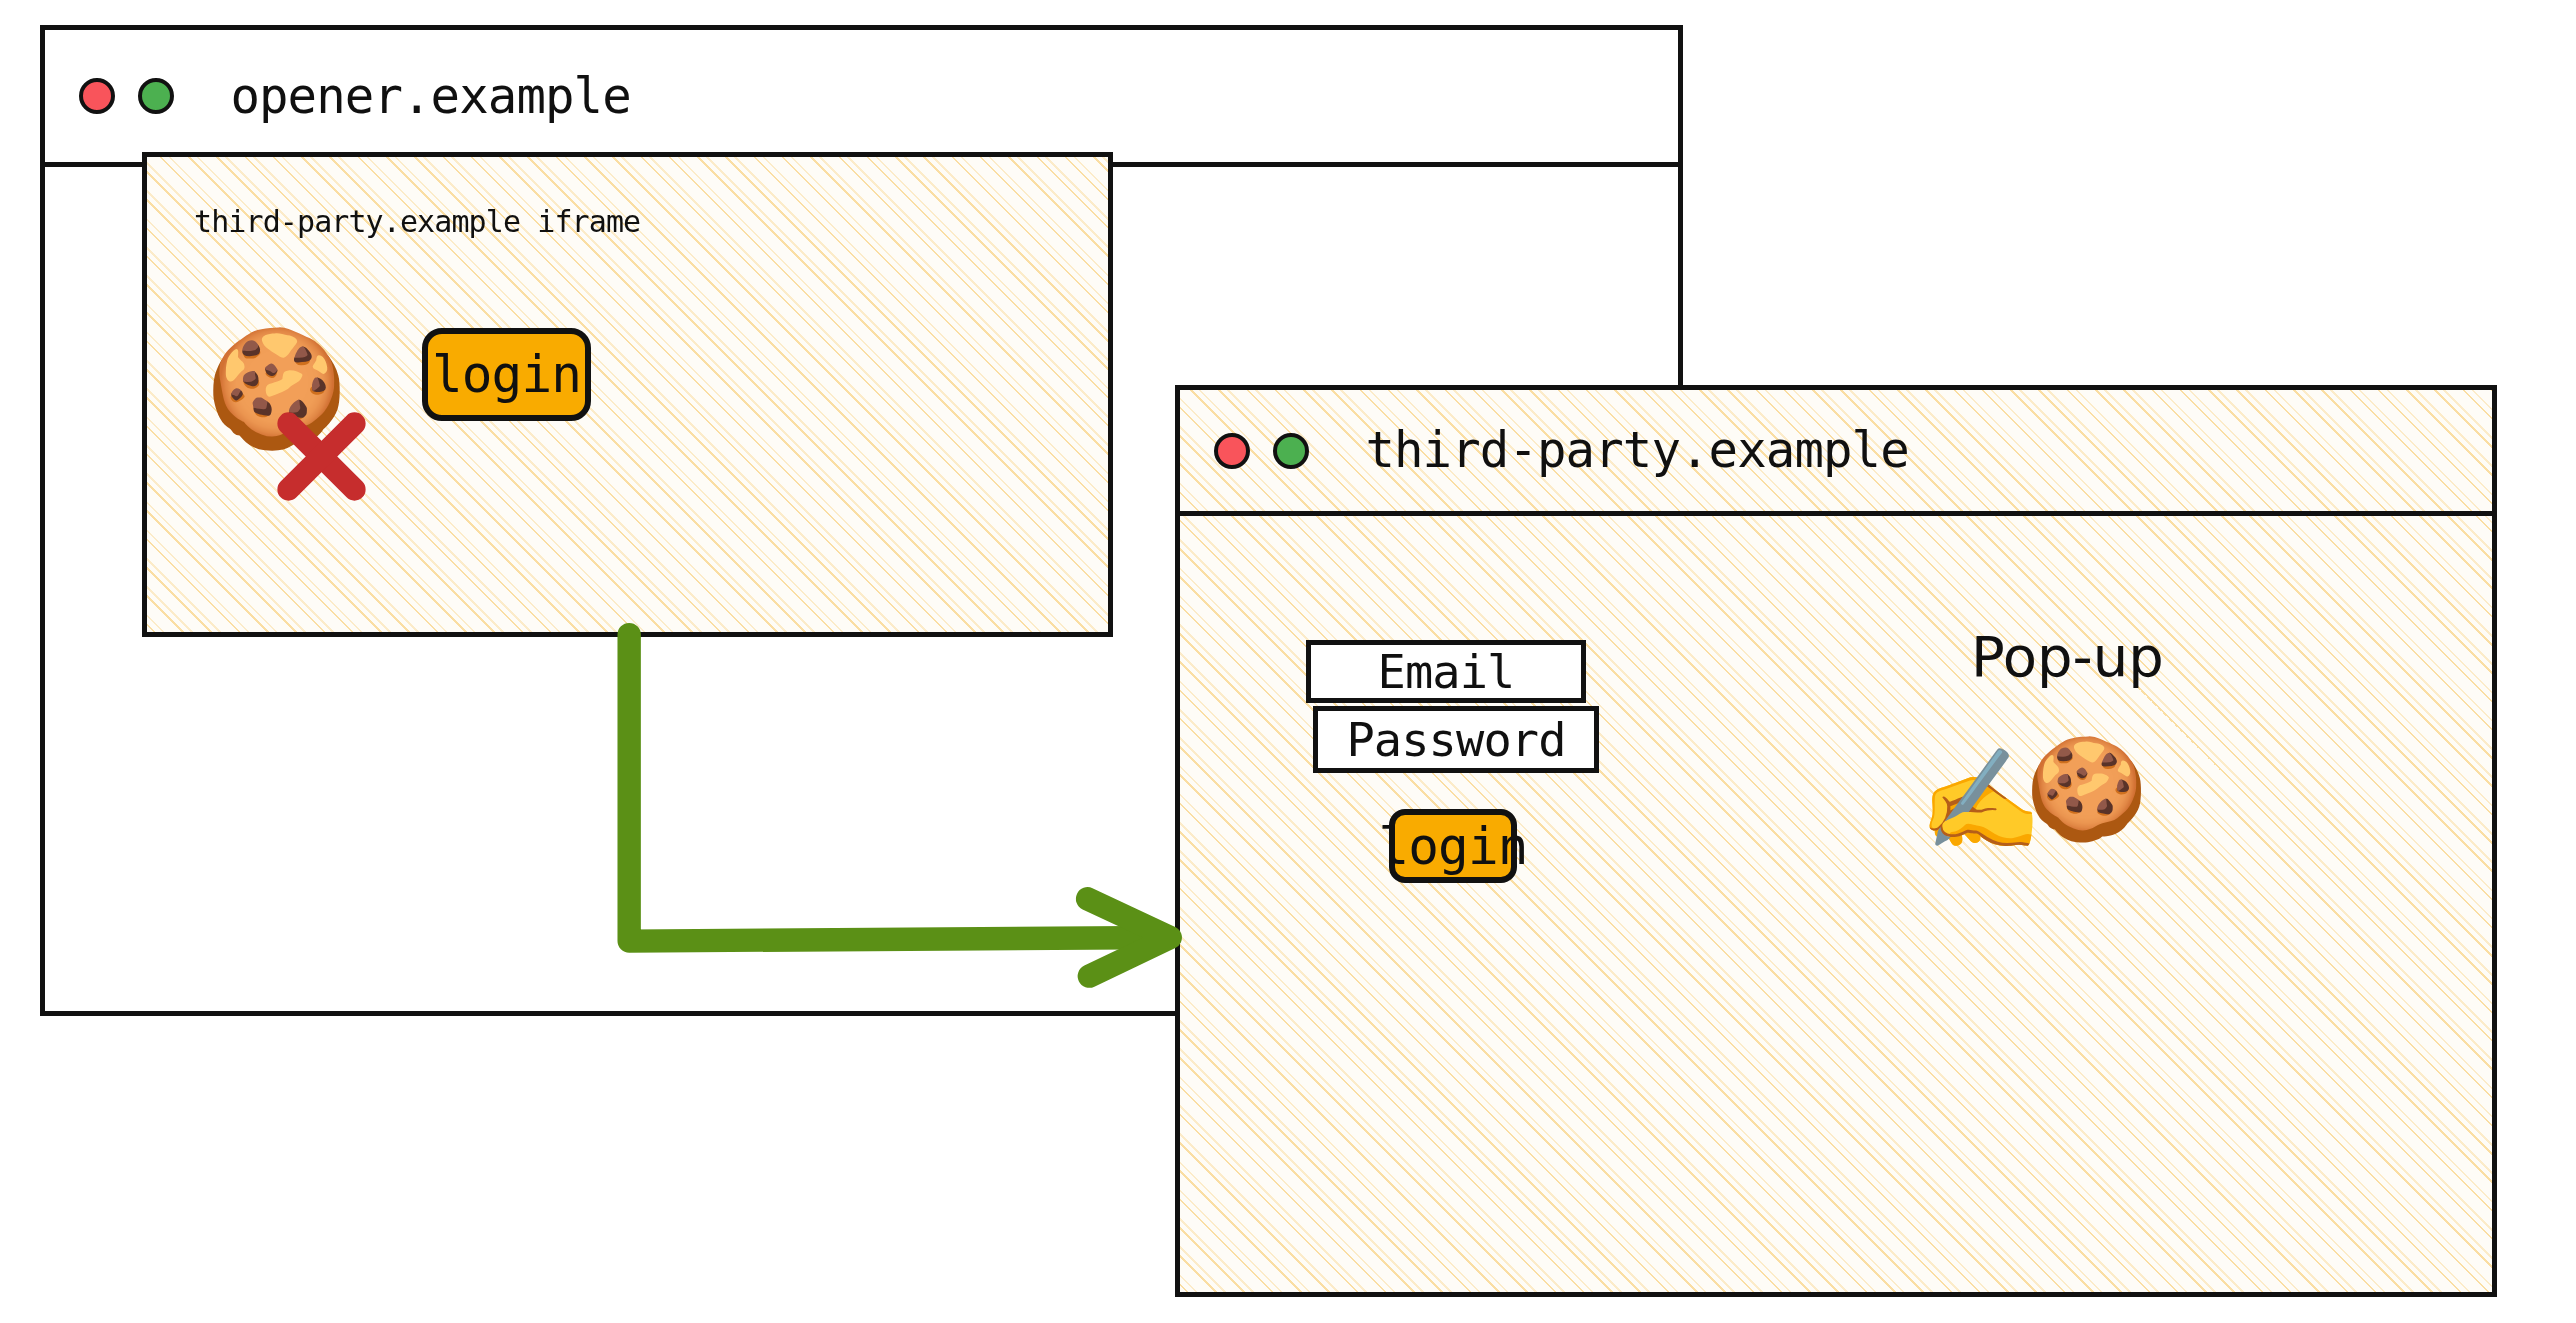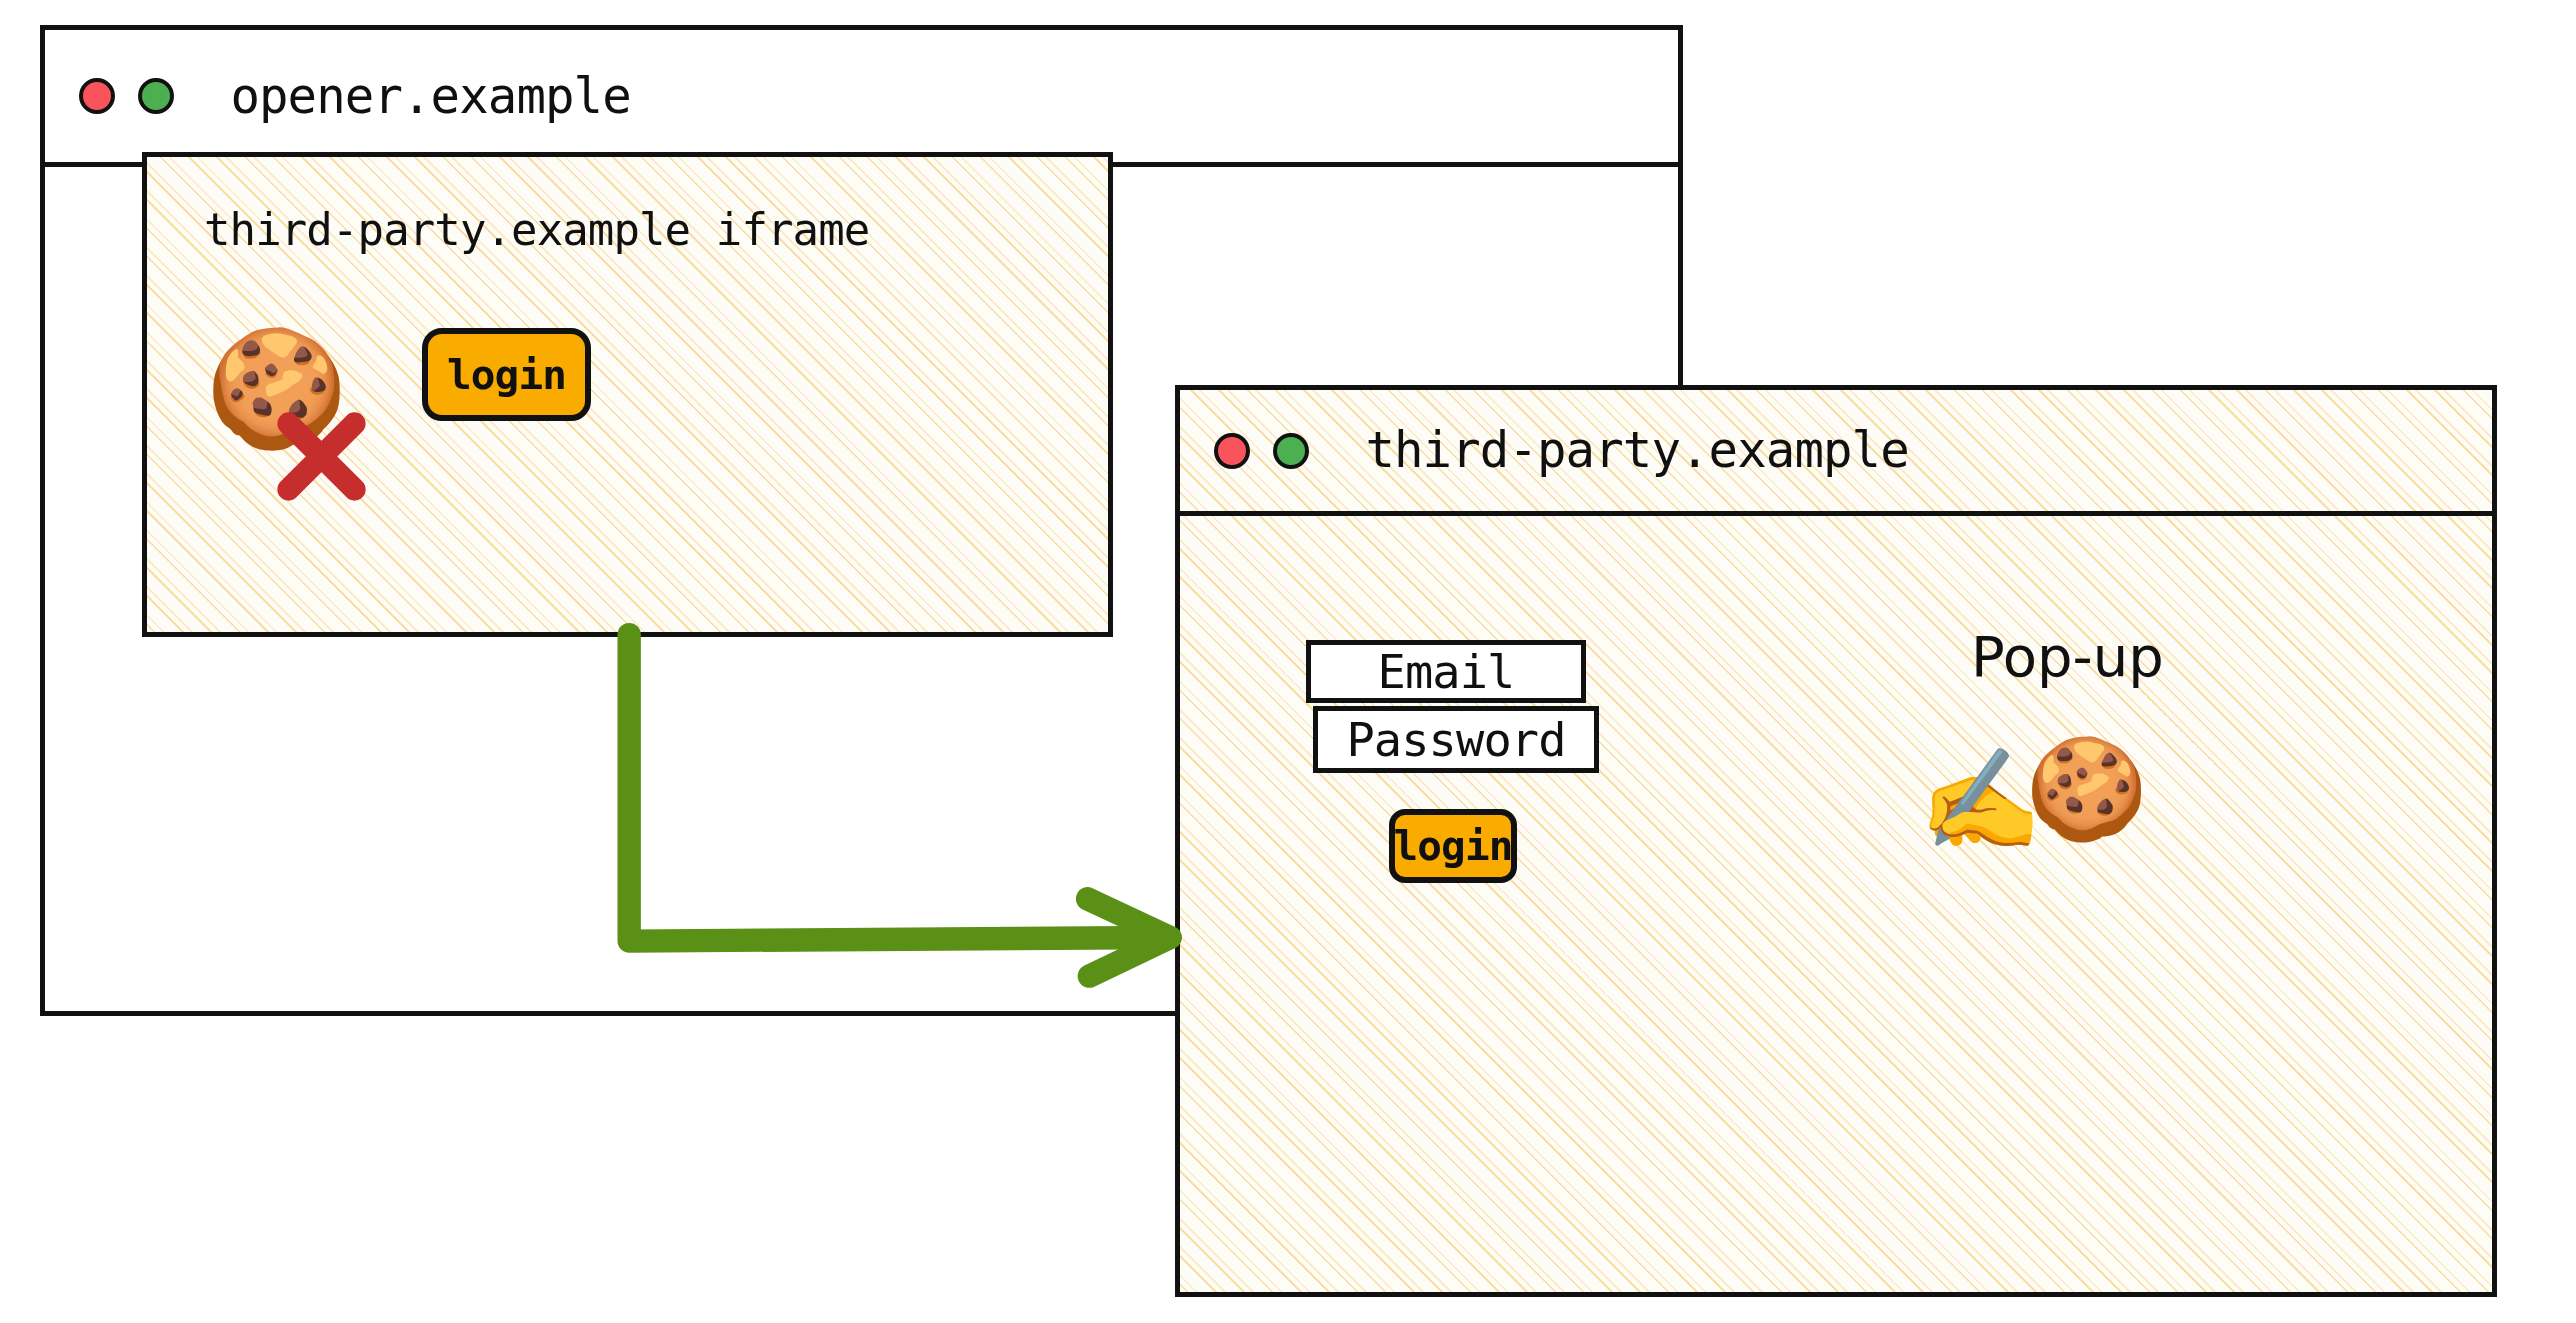--- a/index.html
+++ b/index.html
@@ -94,23 +94,23 @@
     position: absolute;
     left: 97px;
     top: 122px;
     width: 971px;
     height: 485px;
     box-sizing: border-box;
     border: 5.4px solid #111111;
   }
   #iframe-title {
     position: absolute;
-    left: 57px;
+    left: 47px;
     top: 47px;
-    font-size: 44px;
+    font-size: 30px;
     letter-spacing: -0.9px;
     color: #101010;
     white-space: nowrap;
   }
 
   
   #iframe-cookie-group {
     position: absolute;
     left: 58px;
     top: 174px;
@@ -136,25 +136,24 @@
   
   .login-btn {
     position: absolute;
     box-sizing: border-box;
     background: #F9AB00;
     border: 6.3px solid #111111;
     border-radius: 20px;
     display: flex;
     align-items: center;
     justify-content: center;
-    font-size: 41px;
+    font-size: 51px;
     letter-spacing: -0.9px;
     color: #101010;
     font-family: "DejaVu Sans Mono", "Liberation Mono", monospace;
-    font-weight: bold;
   }
   #iframe-login-btn {
     left: 275px;
     top: 171px;
     width: 169px;
     height: 93px;
   }
 
   
   #popup-window {

